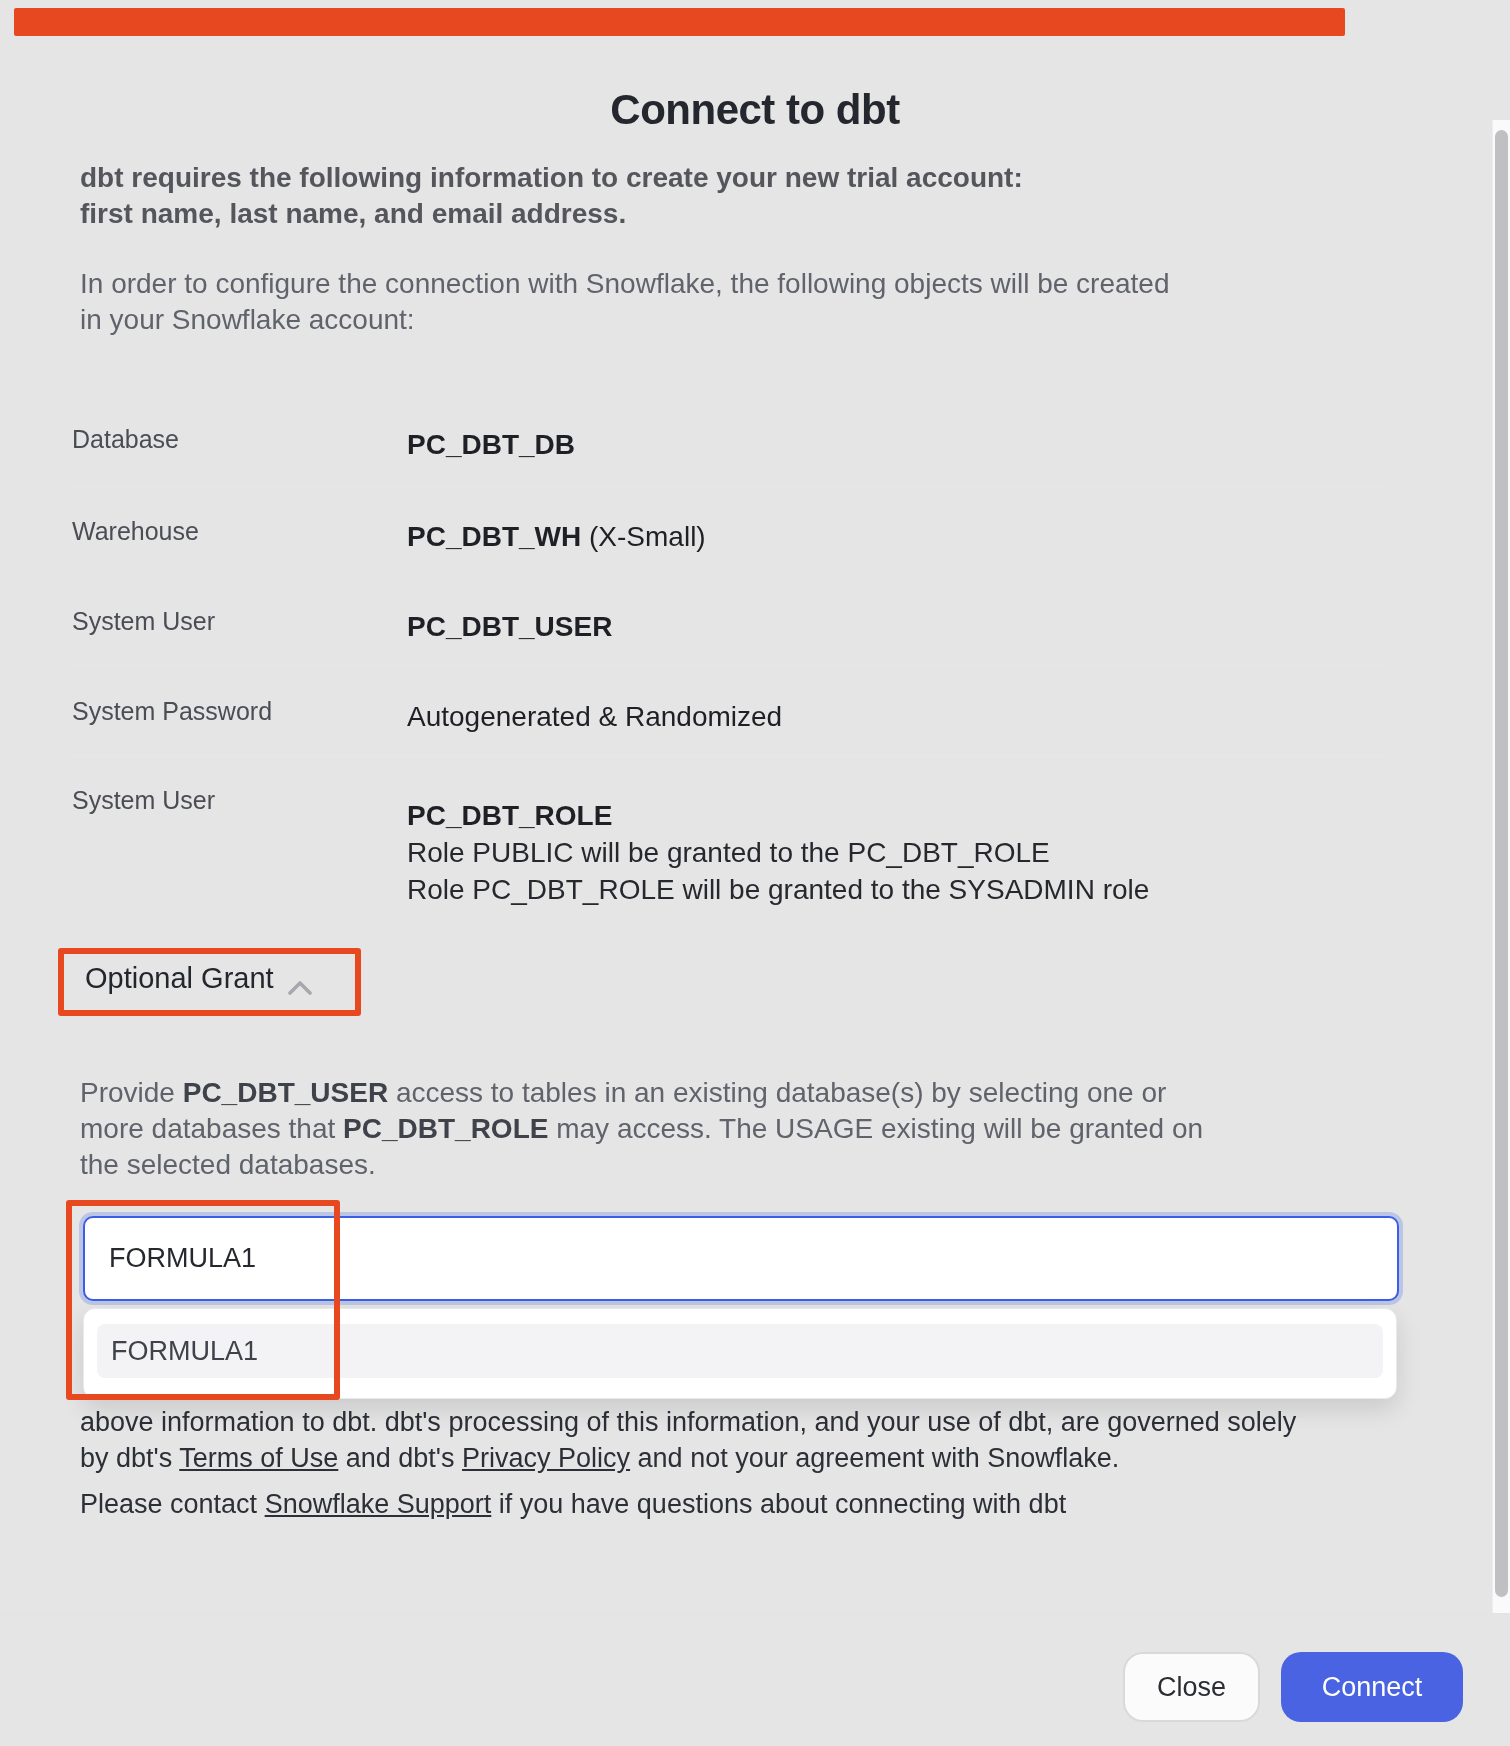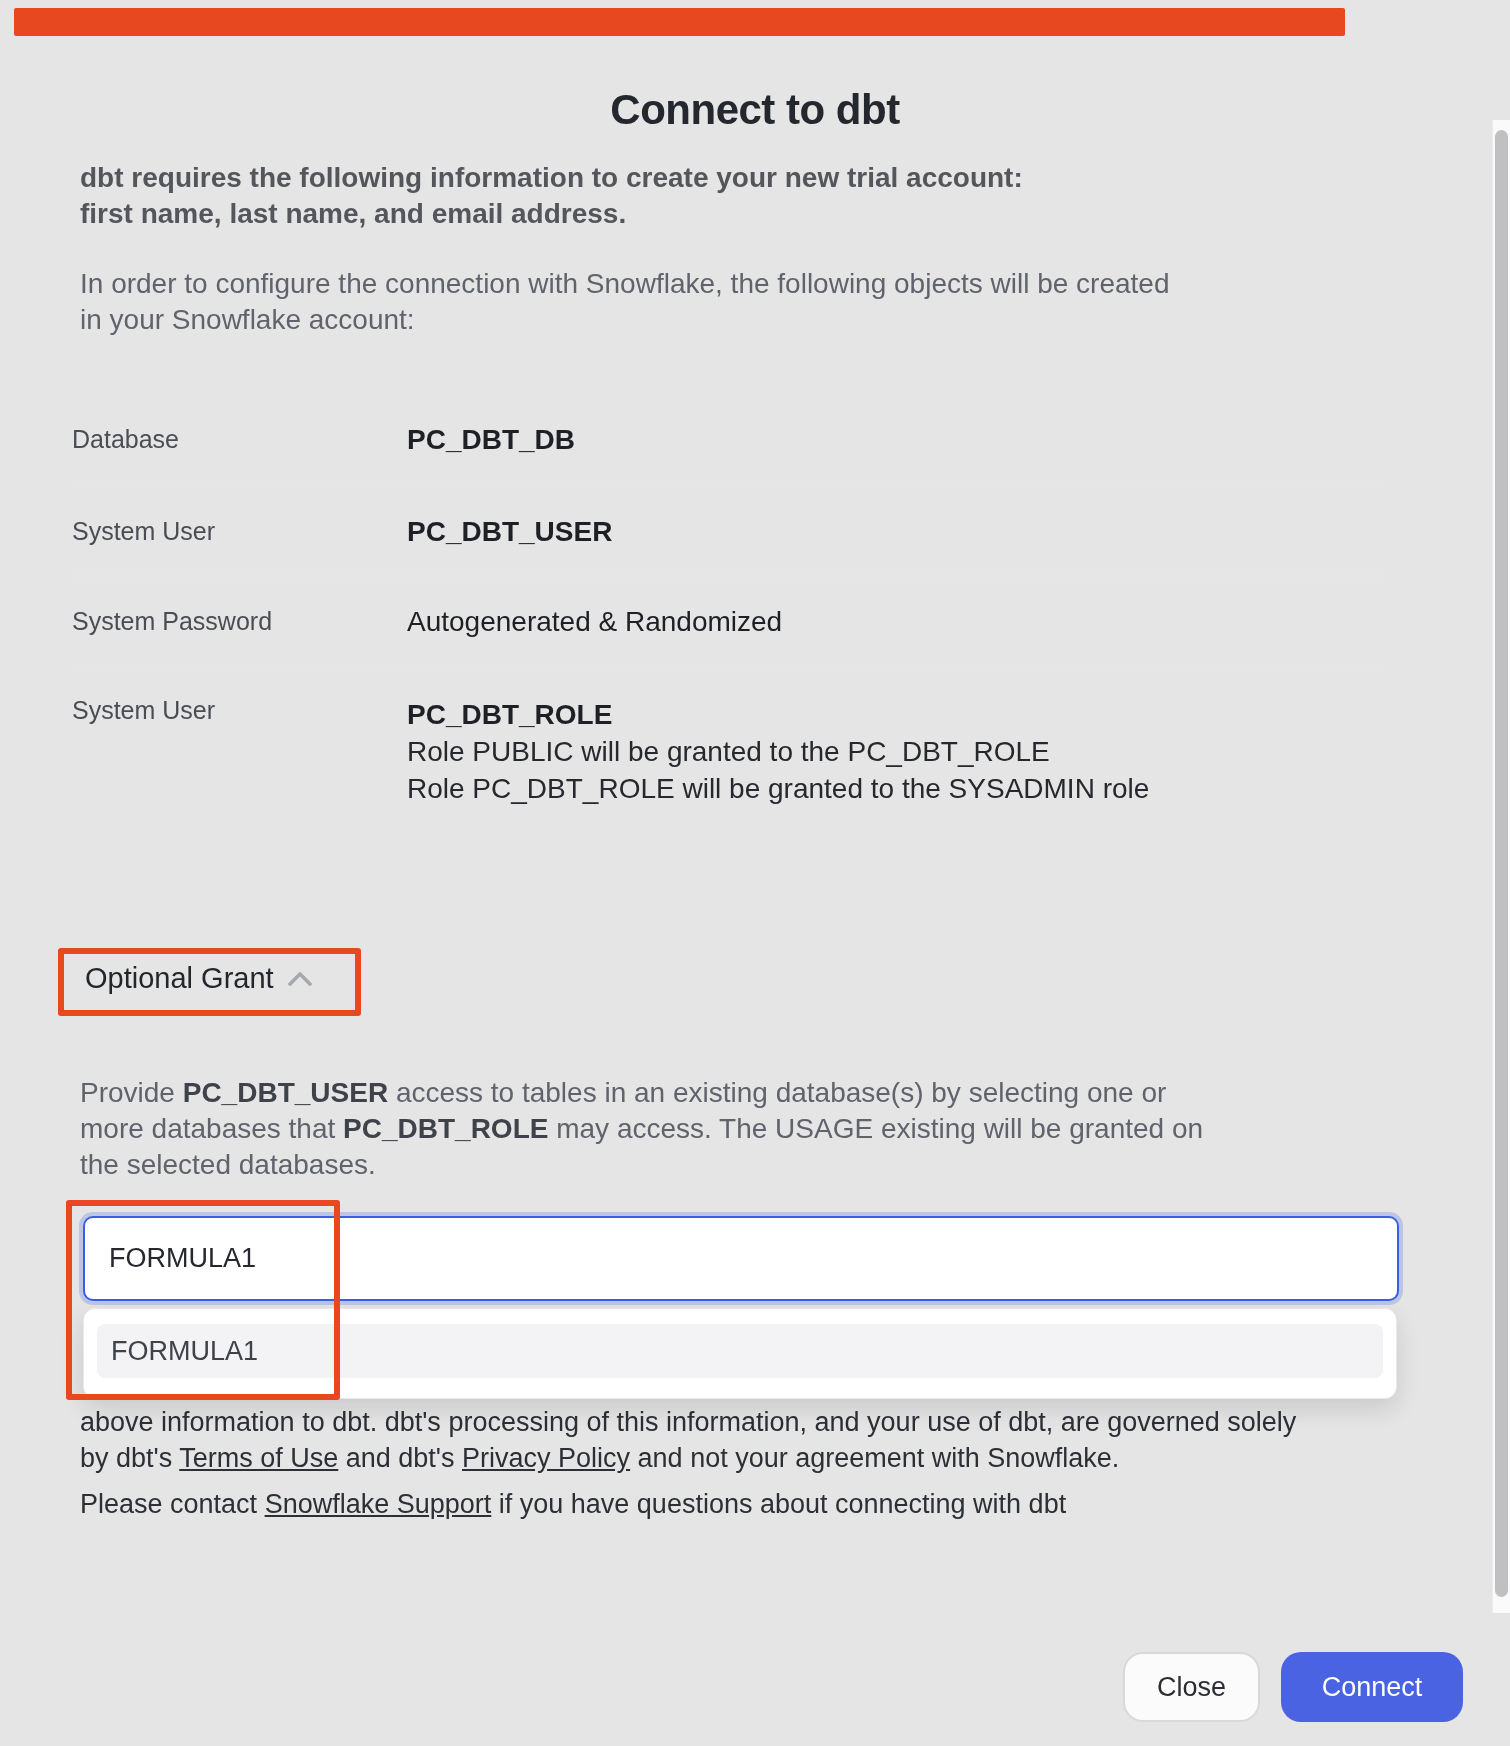--- a/index.html
+++ b/index.html
@@ -19,25 +19,25 @@
   .title{left:0;top:86px;width:1510px;text-align:center;font-size:42px;font-weight:700;color:#24272e;letter-spacing:-0.5px;}
 
   .intro-bold{left:80px;top:160px;width:1370px;font-size:28px;font-weight:700;color:#54565c;line-height:36px;}
   .intro{left:80px;top:266px;width:1380px;font-size:28px;font-weight:400;color:#60636b;line-height:36px;}
 
   .objects{left:72px;top:393px;width:1313px;}
   .obj-row{display:flex;align-items:center;min-height:90px;border-bottom:2px solid #e6e6e8;}
   .obj-row.first{min-height:94px;border-top:none;}
   .obj-row.last{border-bottom:none;align-items:flex-start;padding-top:29px;min-height:150px;}
   .obj-label{width:335px;flex:0 0 335px;font-size:25px;color:#4b4d54;}
-  .obj-value{font-size:28px;color:#1e2025;line-height:37px;}
+  .obj-value{font-size:28px;color:#1e2025;line-height:37px;margin-top:11px;}
   .obj-value .b{font-weight:700;}
   .extra-line{font-size:28px;color:#26282e;font-weight:400;}
 
-  .optional-grant{left:85px;top:962px;display:flex;align-items:center;gap:14px;cursor:pointer;}
+  .optional-grant{left:85px;top:962px;display:flex;align-items:flex-end;gap:14px;cursor:pointer;}
   .optional-grant-label{font-size:29px;font-weight:500;color:#23262d;}
 
   .grant-par{left:80px;top:1075px;width:1380px;font-size:28px;color:#60636b;line-height:36px;}
   .grant-par .b{font-weight:700;color:#3f424a;}
 
   .db-input{
     left:83px;top:1216px;width:1316px;height:85px;
     border:2px solid #3a5fe5;border-radius:10px;background:#ffffff;
     box-shadow:0 0 0 4px rgba(93,122,233,0.30);
     font-family:"Liberation Sans","DejaVu Sans",sans-serif;
@@ -82,20 +82,24 @@
   <div class="abs intro-bold"><span>dbt requires the following information to create your new trial account:</span><br><span>first name, last name, and email address.</span></div>
 
   <div class="abs intro"><span>In order to configure the connection with Snowflake, the following objects will be created</span><br><span>in your Snowflake account:</span></div>
 
   <div class="abs objects">
     <div class="obj-row first">
       <div class="obj-label">Database</div>
       <div class="obj-value"><span class="b">PC_DBT_DB</span></div>
     </div>
     <div class="obj-row">
+      <div class="obj-label">Warehouse</div>
+      <div class="obj-value"><span class="b">PC_DBT_WH</span><span> (X-Small)</span></div>
+    </div>
+    <div class="obj-row">
       <div class="obj-label">System User</div>
       <div class="obj-value"><span class="b">PC_DBT_USER</span></div>
     </div>
     <div class="obj-row">
       <div class="obj-label">System Password</div>
       <div class="obj-value"><span>Autogenerated &amp; Randomized</span></div>
     </div>
     <div class="obj-row last">
       <div class="obj-label">System User</div>
       <div class="obj-value">

